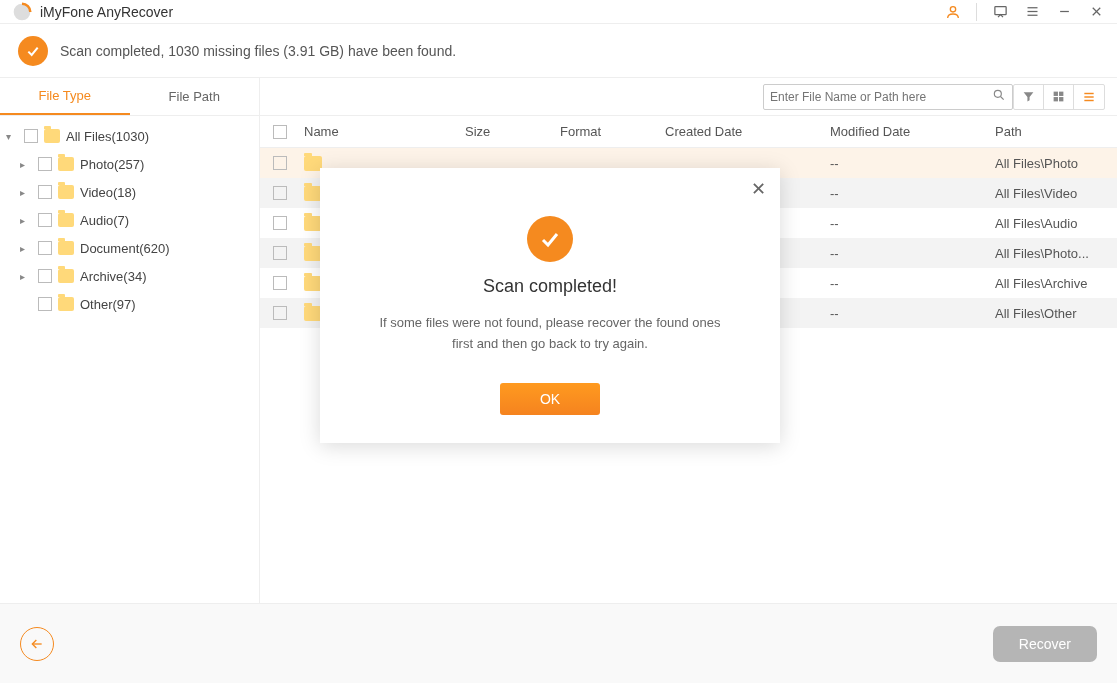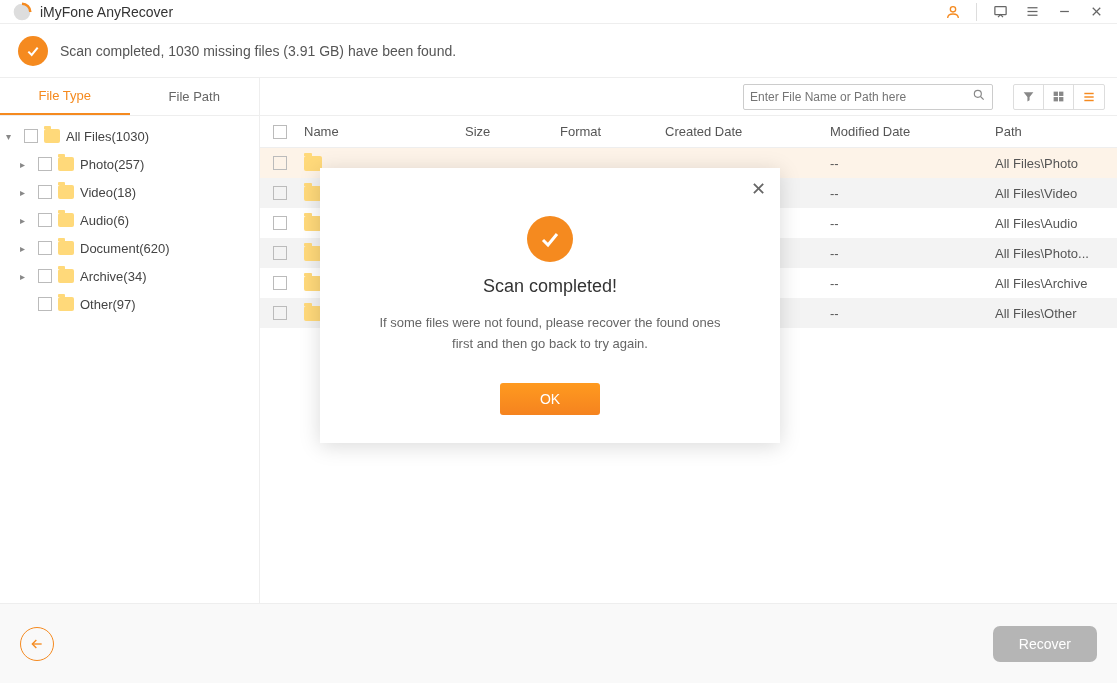--- a/index.html
+++ b/index.html
@@ -27,21 +27,21 @@
 
 .tree { padding: 6px 2px; font-size: 13px; color: #444; }
 .tree-row { display: flex; align-items: center; height: 28px; padding-left: 4px; cursor: pointer; }
 .tree-row.child { padding-left: 18px; }
 .tree-row .arrow { width: 12px; font-size: 10px; color: #888; }
 .tree-row .cb { width: 14px; height: 14px; border: 1px solid #bbb; margin: 0 6px; }
 .tree-row .folder { width: 16px; height: 14px; background: #ffd97a; border-radius: 2px; margin-right: 6px; position: relative; }
 .tree-row .folder::before { content: ""; position: absolute; top: -3px; left: 0; width: 7px; height: 3px; background: #ffd97a; border-radius: 1px 1px 0 0; }
 
 .content { flex: 1; display: flex; flex-direction: column; }
-.toolbar { height: 38px; border-bottom: 1px solid #eee; display: flex; align-items: center; justify-content: flex-end; padding: 0 12px; gap: 20px; }
+.toolbar { height: 38px; border-bottom: 1px solid #eee; display: flex; align-items: center; justify-content: flex-end; padding: 0 12px; gap: 0; }
 .search { display: flex; align-items: center; border: 1px solid #ccc; border-radius: 2px; height: 26px; width: 250px; padding: 0 6px; }
 .search input { border: none; flex: 1; font-size: 12px; outline: none; color: #555; }
 .search .sicon { color: #888; }
 .toolbar-btns { display: flex; border: 1px solid #ddd; border-radius: 2px; height: 26px; }
 .toolbar-btns span { width: 30px; display: flex; align-items: center; justify-content: center; color: #888; border-right: 1px solid #ddd; cursor: pointer; }
 .toolbar-btns span:last-child { border-right: none; color: #f58a1f; }
 
 .table { flex: 1; display: flex; flex-direction: column; overflow: hidden; }
 .table-header { display: flex; height: 32px; align-items: center; border-bottom: 1px solid #eee; font-size: 13px; color: #555; }
 .col-cb { width: 40px; display: flex; justify-content: center; }
@@ -155,21 +155,21 @@
           <div class="tree-row child">
             <span class="arrow">▸</span>
             <span class="cb"></span>
             <span class="folder"></span>
             <span>Video(18)</span>
           </div>
           <div class="tree-row child">
             <span class="arrow">▸</span>
             <span class="cb"></span>
             <span class="folder"></span>
-            <span>Audio(6)</span>
+            <span>Audio(7)</span>
           </div>
           <div class="tree-row child">
             <span class="arrow">▸</span>
             <span class="cb"></span>
             <span class="folder"></span>
             <span>Document(620)</span>
           </div>
           <div class="tree-row child">
             <span class="arrow">▸</span>
             <span class="cb"></span>

